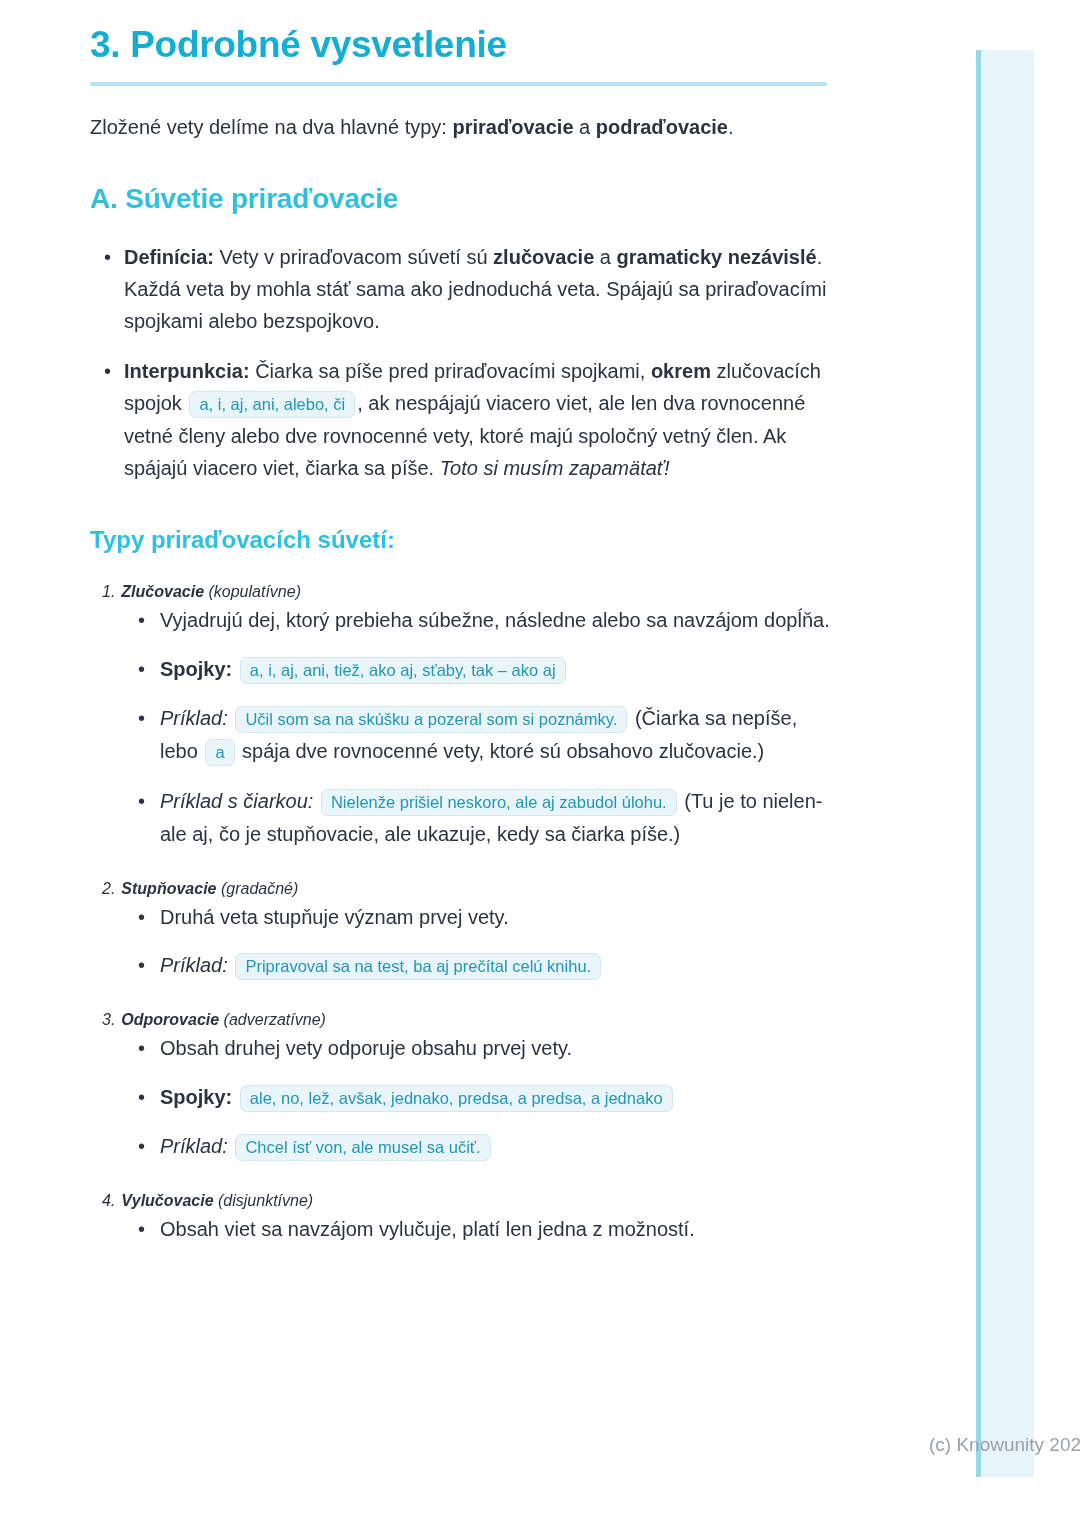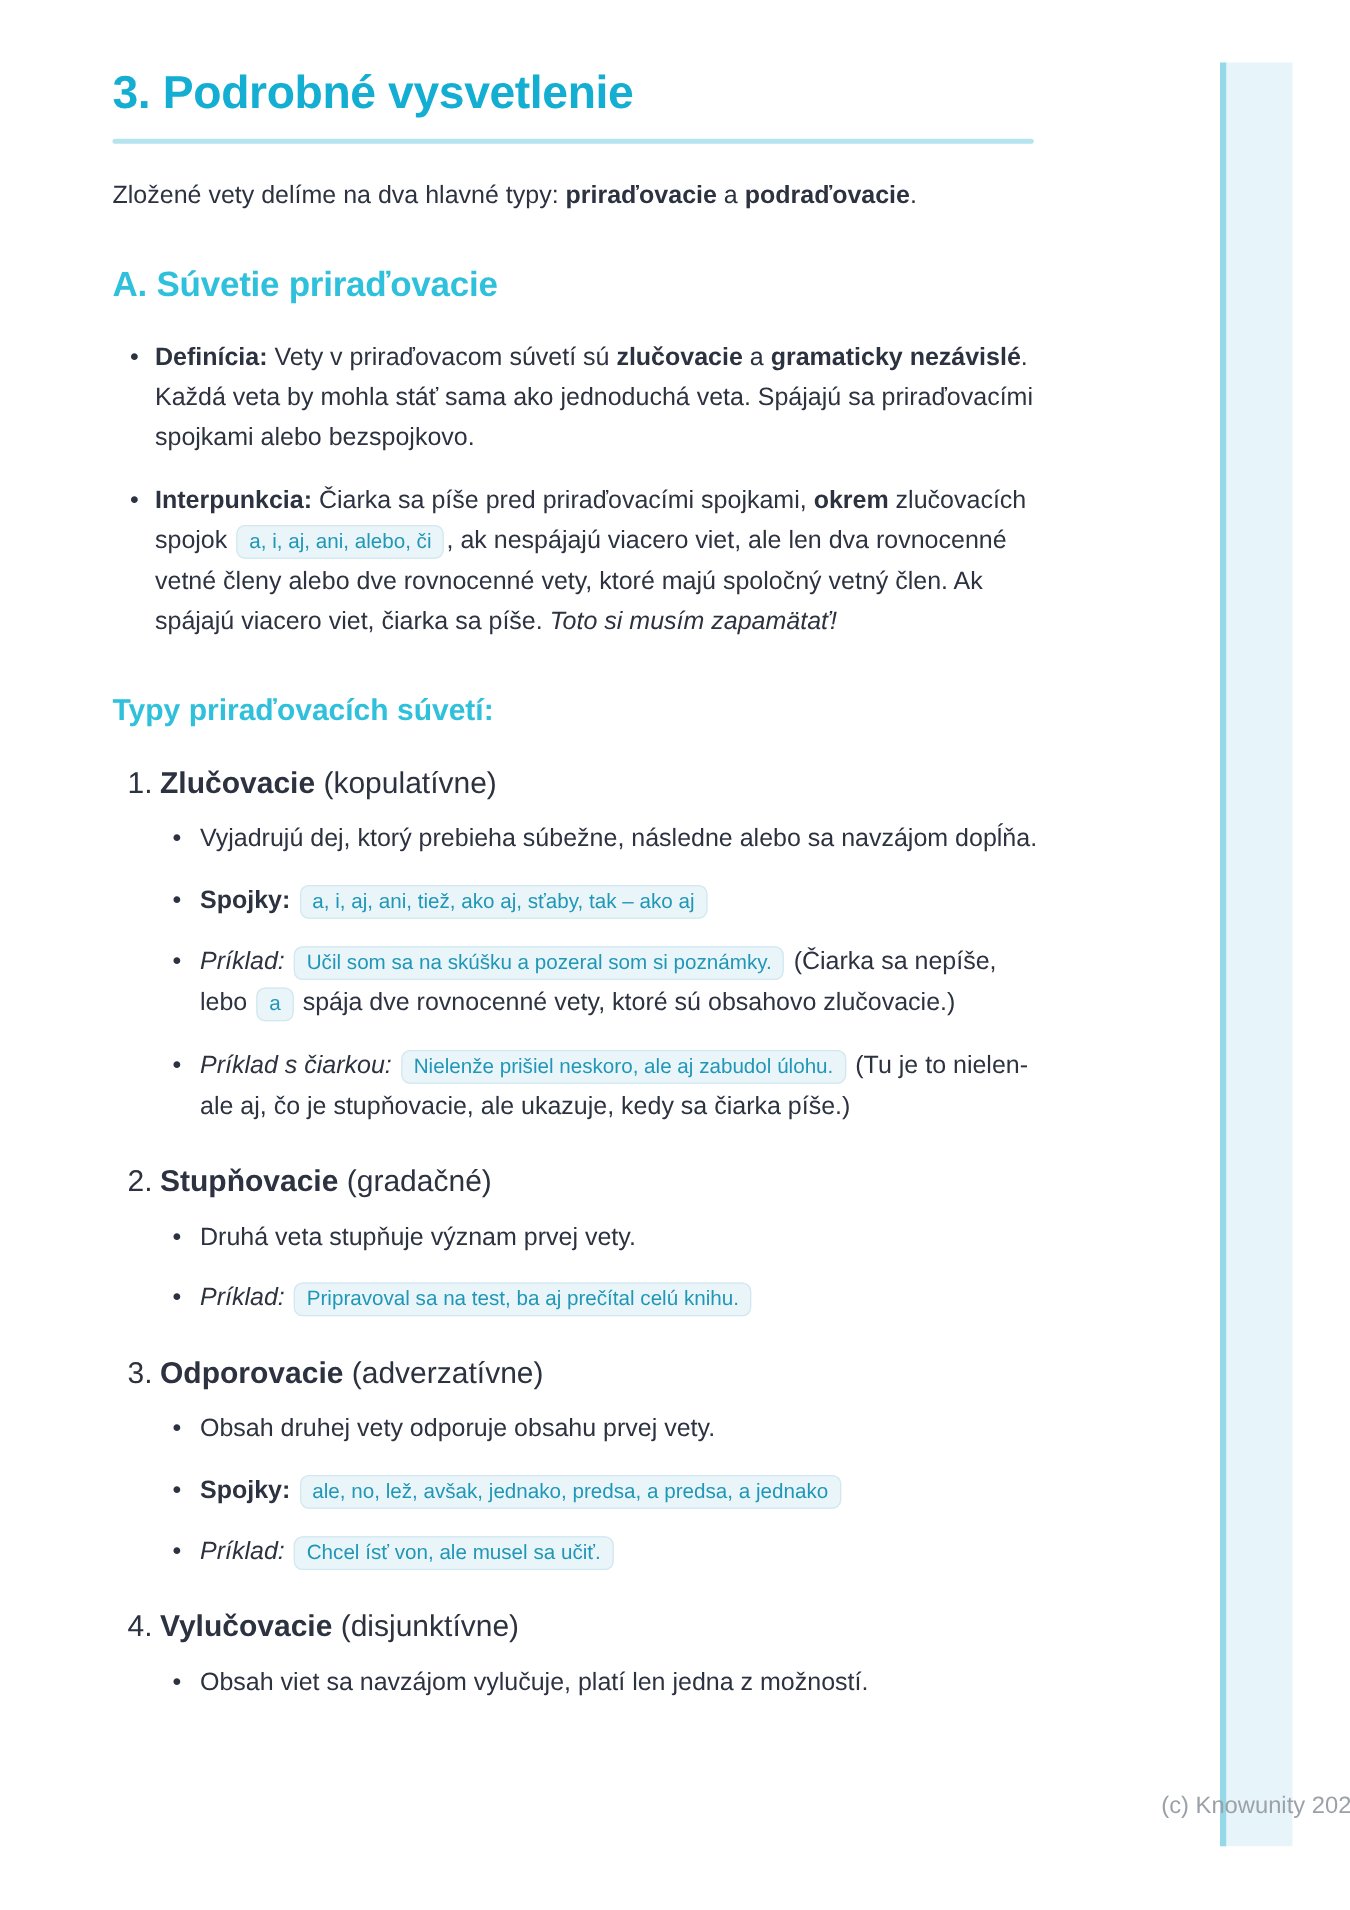--- a/index.html
+++ b/index.html
@@ -18,21 +18,21 @@
   html,body{background:#ffffff;}
   body{
     width:1080px;height:1528px;
     position:relative;overflow:hidden;
     font-family:"Liberation Sans",sans-serif;
     color:var(--body);
   }
   .content{
     width:748px;
     margin-left:90px;
-    padding-top:53px;
+    padding-top:24px;
   }
   h1.page-title{
     font-size:37px;
     font-weight:800;
     letter-spacing:-0.3px;
     color:var(--accent);
   }
   .title-rule{
     margin-top:16px;
     height:4px;
@@ -76,30 +76,31 @@
     color:var(--accent-light);
   }
   ol.types{
     margin-top:26px;
     list-style:none;
   }
   ol.types > li{
     margin-bottom:26px;
   }
   .item-title{
-    font-size:24px;
+    font-size:16px;
     line-height:1.5;
     padding-left:12px;
+    font-style:italic;
   }
   .item-title .num{
     margin-right:6px;
   }
   ul.sublist{
     list-style:none;
-    margin-top:10px;
+    margin-top:0;
   }
   ul.sublist > li{
     position:relative;
     padding-left:70px;
     font-size:20px;
     line-height:1.62;
     margin-bottom:16px;
   }
   ul.sublist > li::before{
     content:"•";

